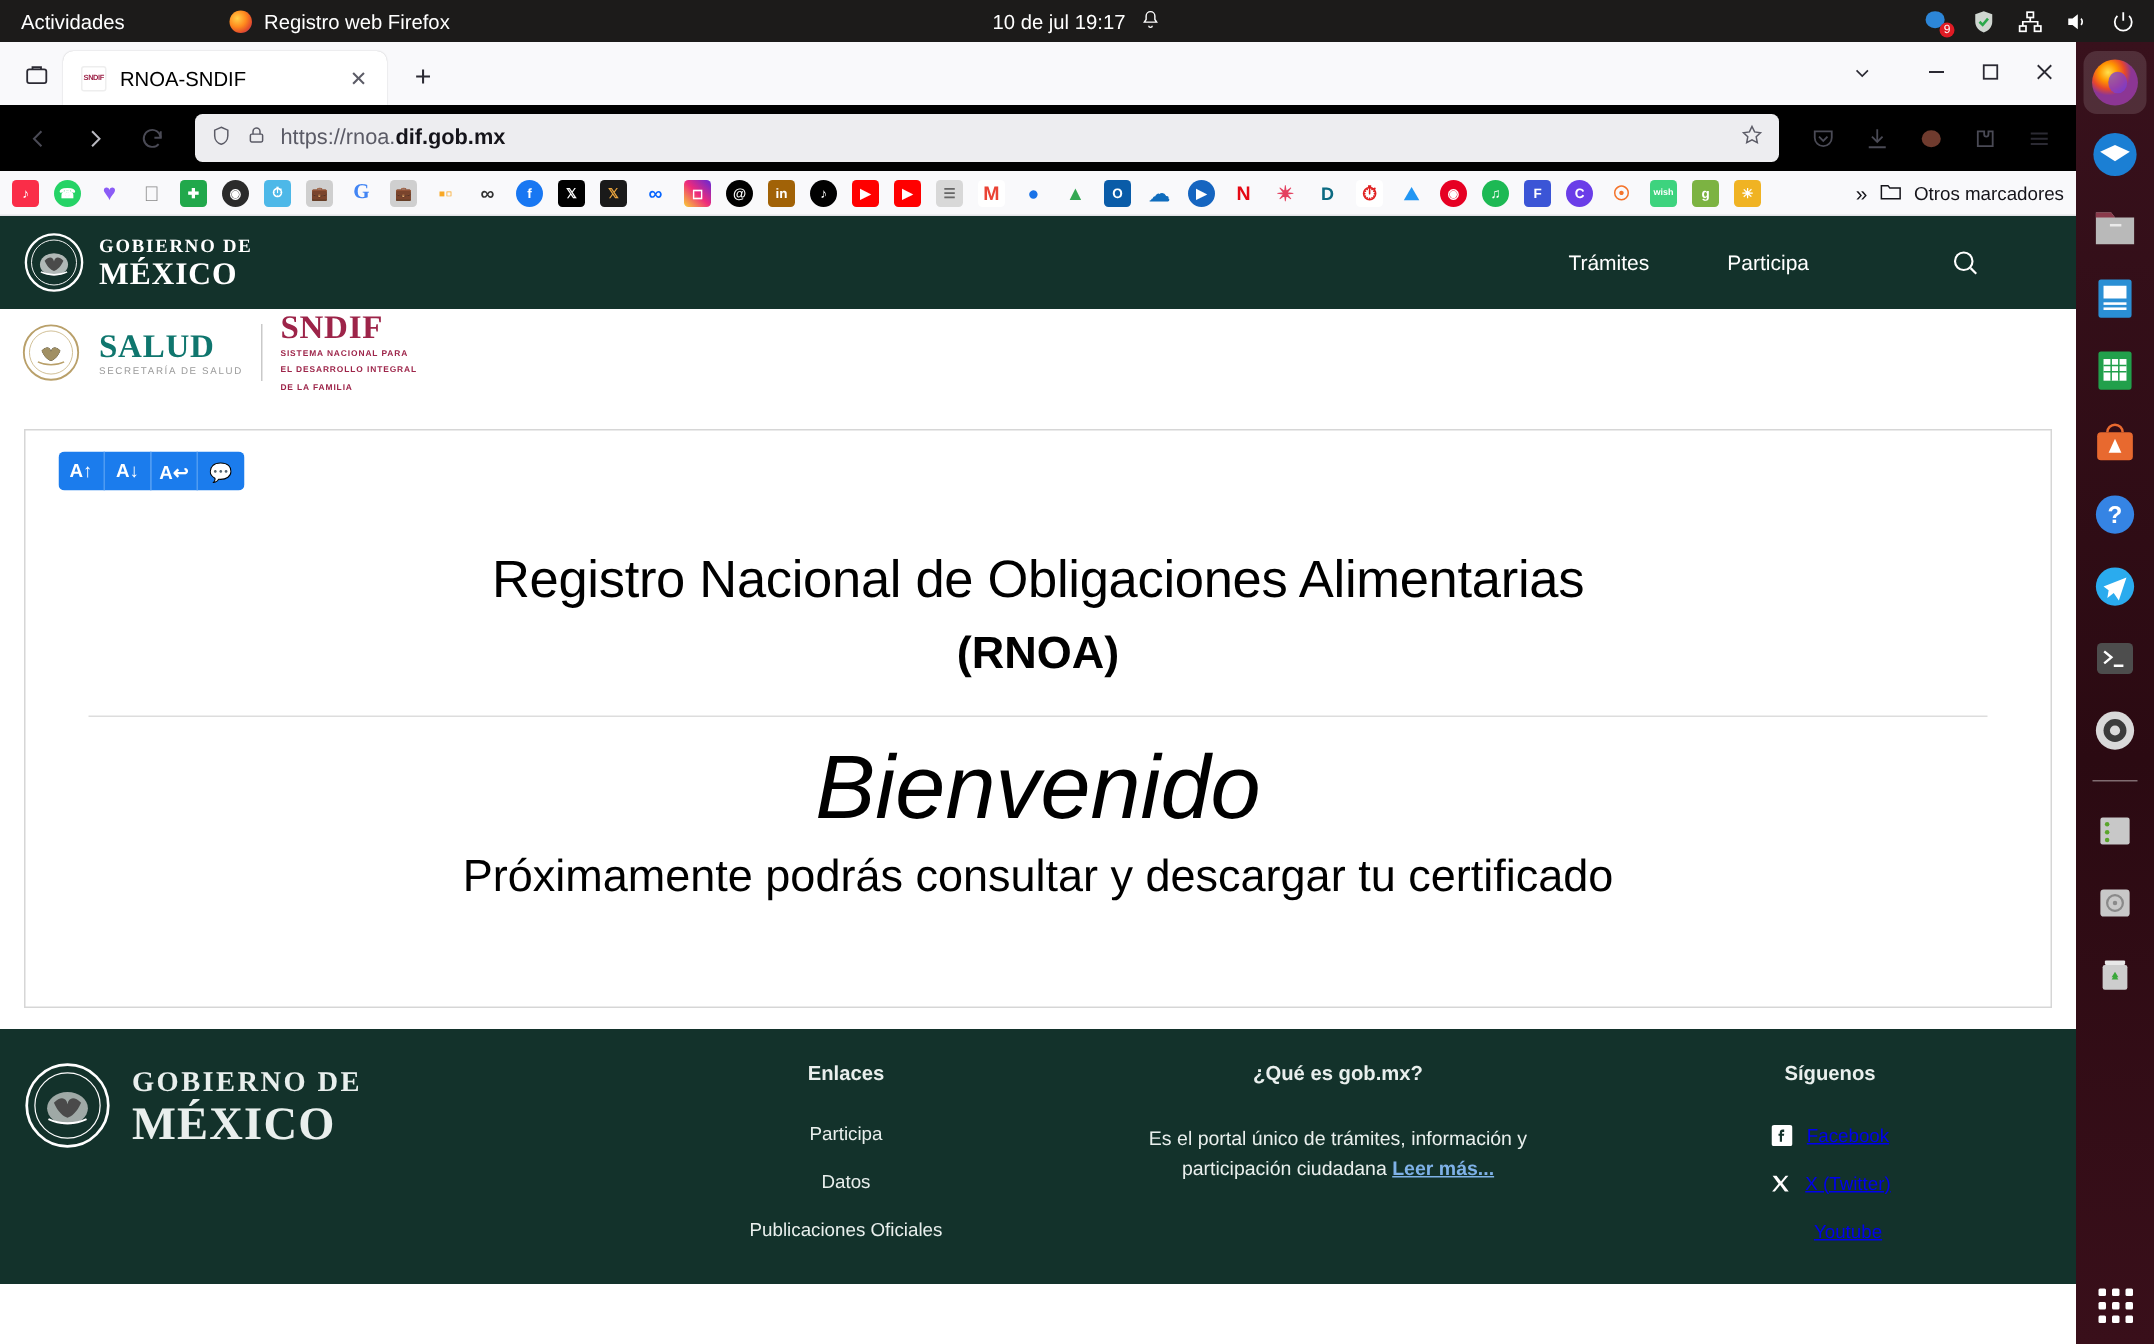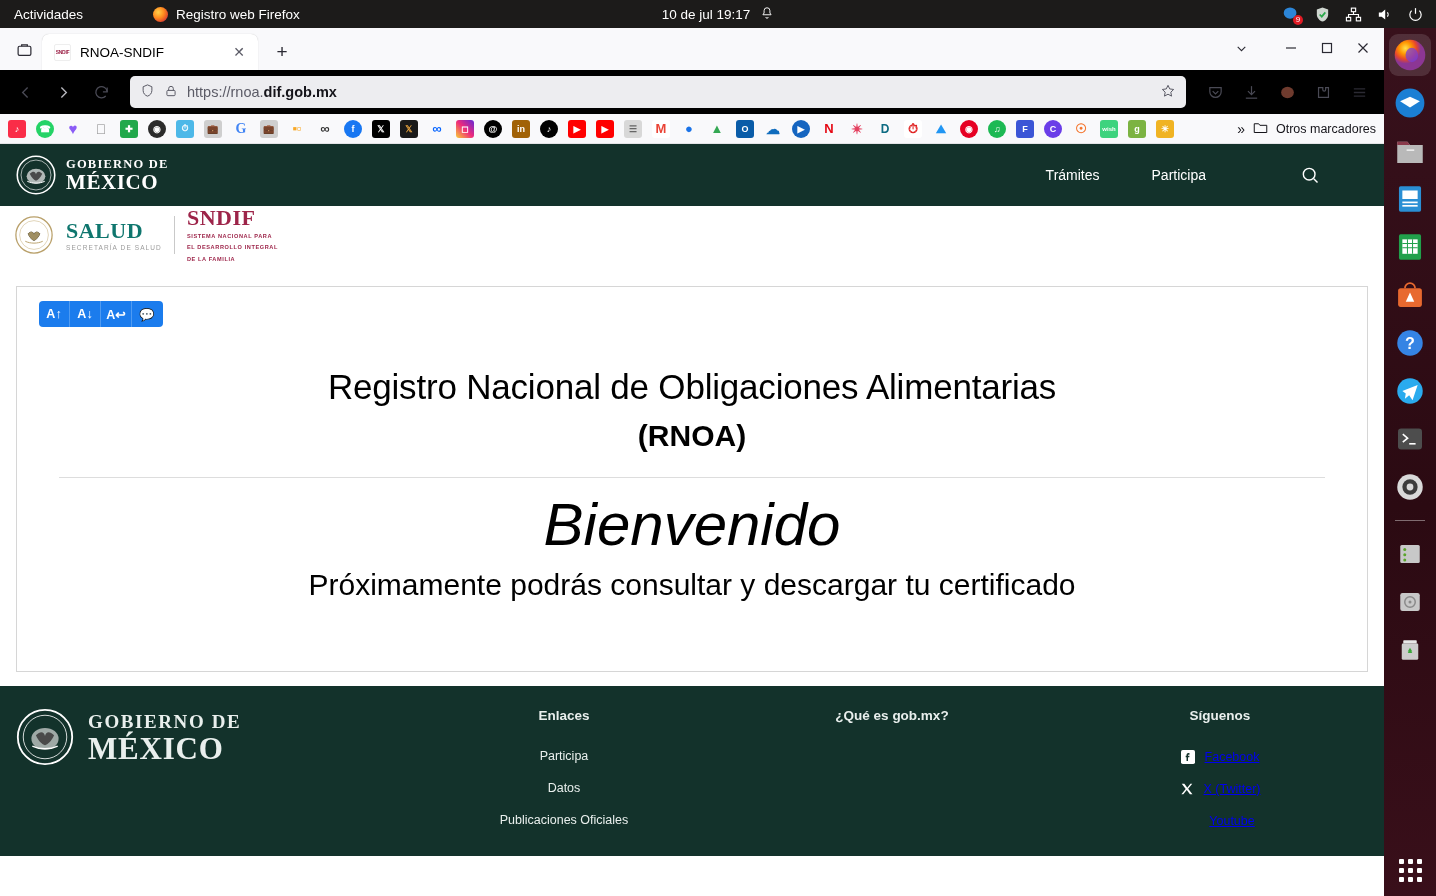--- a/index.html
+++ b/index.html
@@ -472,20 +472,23 @@
         </div>
         <div class="fcol">
           <div class="fhead">Enlaces</div>
           <a class="flink" href="#">Participa</a>
           <a class="flink" href="#">Datos</a>
           <a class="flink" href="#">Publicaciones Oficiales</a>
 
         </div>
         <div class="fcol">
           <div class="fhead">¿Qué es gob.mx?</div>
+          <div class="fdesc">
+            <span>Es el portal único de trámites, información y participación ciudadana </span><a href="#">Leer más...</a>
+          </div>
         </div>
         <div class="fcol">
           <div class="fhead">Síguenos</div>
           <a class="social" href="#">
             <span class="sic">
                 <svg width="14" height="14" viewBox="0 0 24 24">
                   <rect width="24" height="24" rx="3" fill="#fff"></rect>
                   <path d="M14.5 8h-1.8c-.4 0-.7.3-.7.8V10h2.5l-.3 2.4h-2.2V19h-2.5v-6.6H8V10h1.5V8.3C9.5 6.5 10.6 5 12.8 5h1.7z" fill="#13322b"></path>
                 </svg>
               </span>

